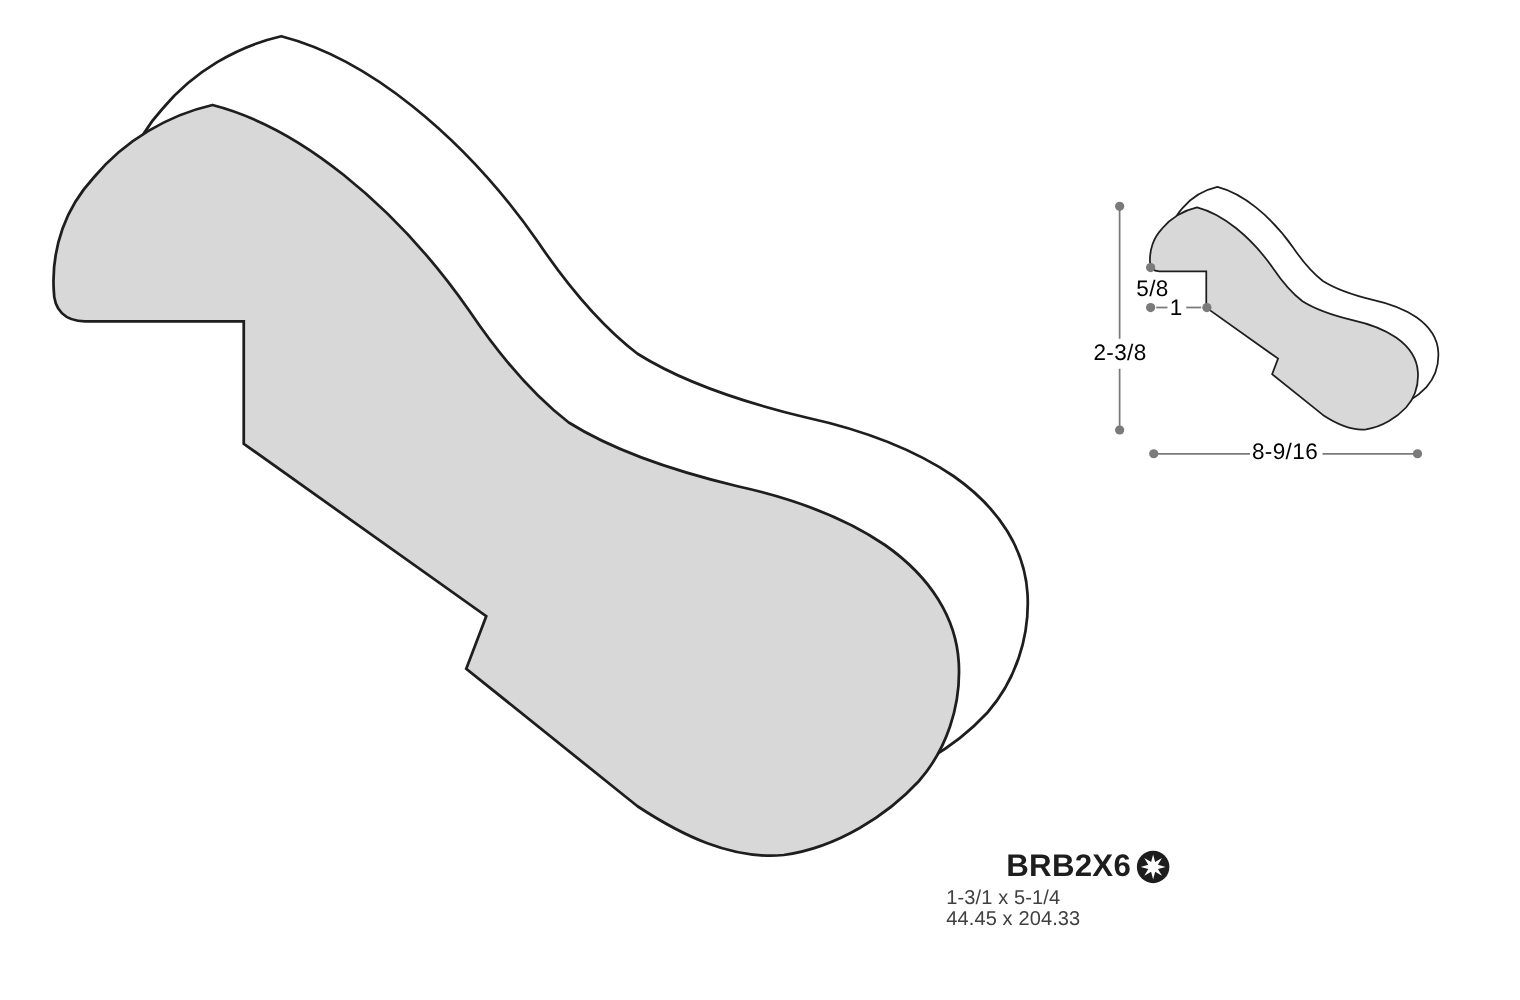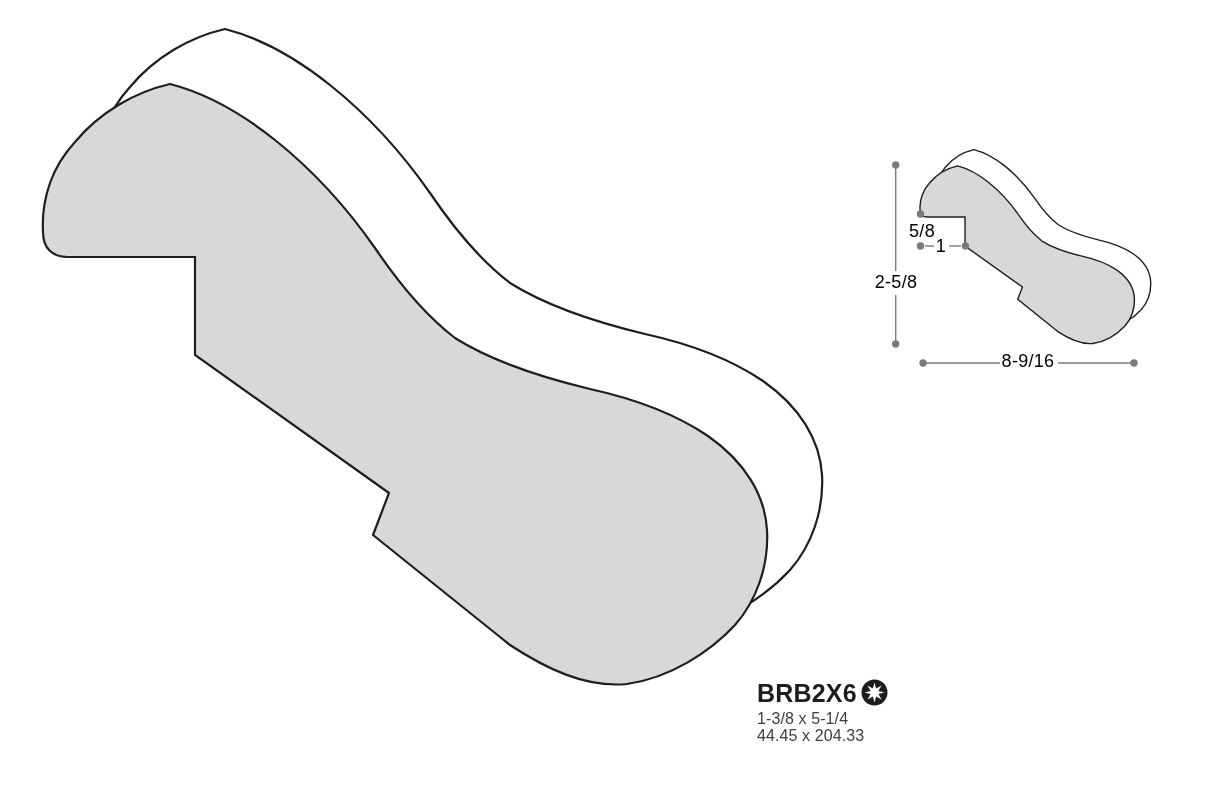--- a/index.html
+++ b/index.html
@@ -7,21 +7,21 @@
     position:relative;width:1216px;height:800px;background:#ffffff;
     overflow:hidden;font-family:"Liberation Sans",sans-serif;
   }
   .stage svg.drawing{position:absolute;left:0;top:0;}
   .profile-outline{stroke:#1e1e1e;}
   .dim-label{
     position:absolute;font-size:18px;color:#000000;text-align:center;
     letter-spacing:.3px;line-height:16px;white-space:nowrap;
   }
   .product{position:absolute;left:757px;top:680px;color:#1d1d1d;}
-  .code-row{display:flex;align-items:flex-end;gap:4px;height:26px;}
+  .code-row{display:flex;align-items:flex-start;gap:4px;height:26px;margin-left:48px;}
   .code{
     font-size:25px;font-weight:700;letter-spacing:.2px;color:#1d1d1d;
     line-height:26px;
   }
   .badge{display:block;}
   .size-line{
     font-size:16px;color:#404040;line-height:17px;letter-spacing:.1px;
     white-space:nowrap;
   }
   .size-line.first{margin-top:4px;}
@@ -79,33 +79,33 @@
       <circle cx="895.7" cy="165" r="3.7"></circle>
       <circle cx="895.7" cy="344" r="3.7"></circle>
       <circle cx="920.5" cy="214" r="3.7"></circle>
       <circle cx="920.5" cy="246" r="3.7"></circle>
       <circle cx="965.5" cy="246" r="3.7"></circle>
       <circle cx="923" cy="363" r="3.7"></circle>
       <circle cx="1134" cy="363" r="3.7"></circle>
     </g>
   </svg>
 
-  <div class="dim-label" style="left:861px;top:274px;width:70px">2-5/8</div>
+  <div class="dim-label" style="left:861px;top:274px;width:70px">2-3/8</div>
 
   <div class="dim-label" style="left:887px;top:223px;width:70px">5/8</div>
 
   <div class="dim-label" style="left:926px;top:238px;width:30px">1</div>
 
   <div class="dim-label" style="left:993px;top:353px;width:70px">8-9/16</div>
 
   <div class="product">
     <div class="code-row">
       <span class="code">BRB2X6</span>
       <svg class="badge" width="27" height="27" viewBox="0 0 27 27">
         <circle cx="13.5" cy="13.5" r="13" fill="#1d1d1d"></circle>
         <polygon fill="#ffffff" points="13.5,3.5 15.11,9.62 20.57,6.43 17.38,11.89 23.5,13.5 17.38,15.11 20.57,20.57 15.11,17.38 13.5,23.5 11.89,17.38 6.43,20.57 9.62,15.11 3.5,13.5 9.62,11.89 6.43,6.43 11.89,9.62"></polygon>
       </svg>
     </div>
-    <div class="size-line first">1-3/8 x 5-1/4</div>
+    <div class="size-line first">1-3/1 x 5-1/4</div>
     <div class="size-line">44.45 x 204.33</div>
   </div>
 
 </div>
 
 </body></html>

